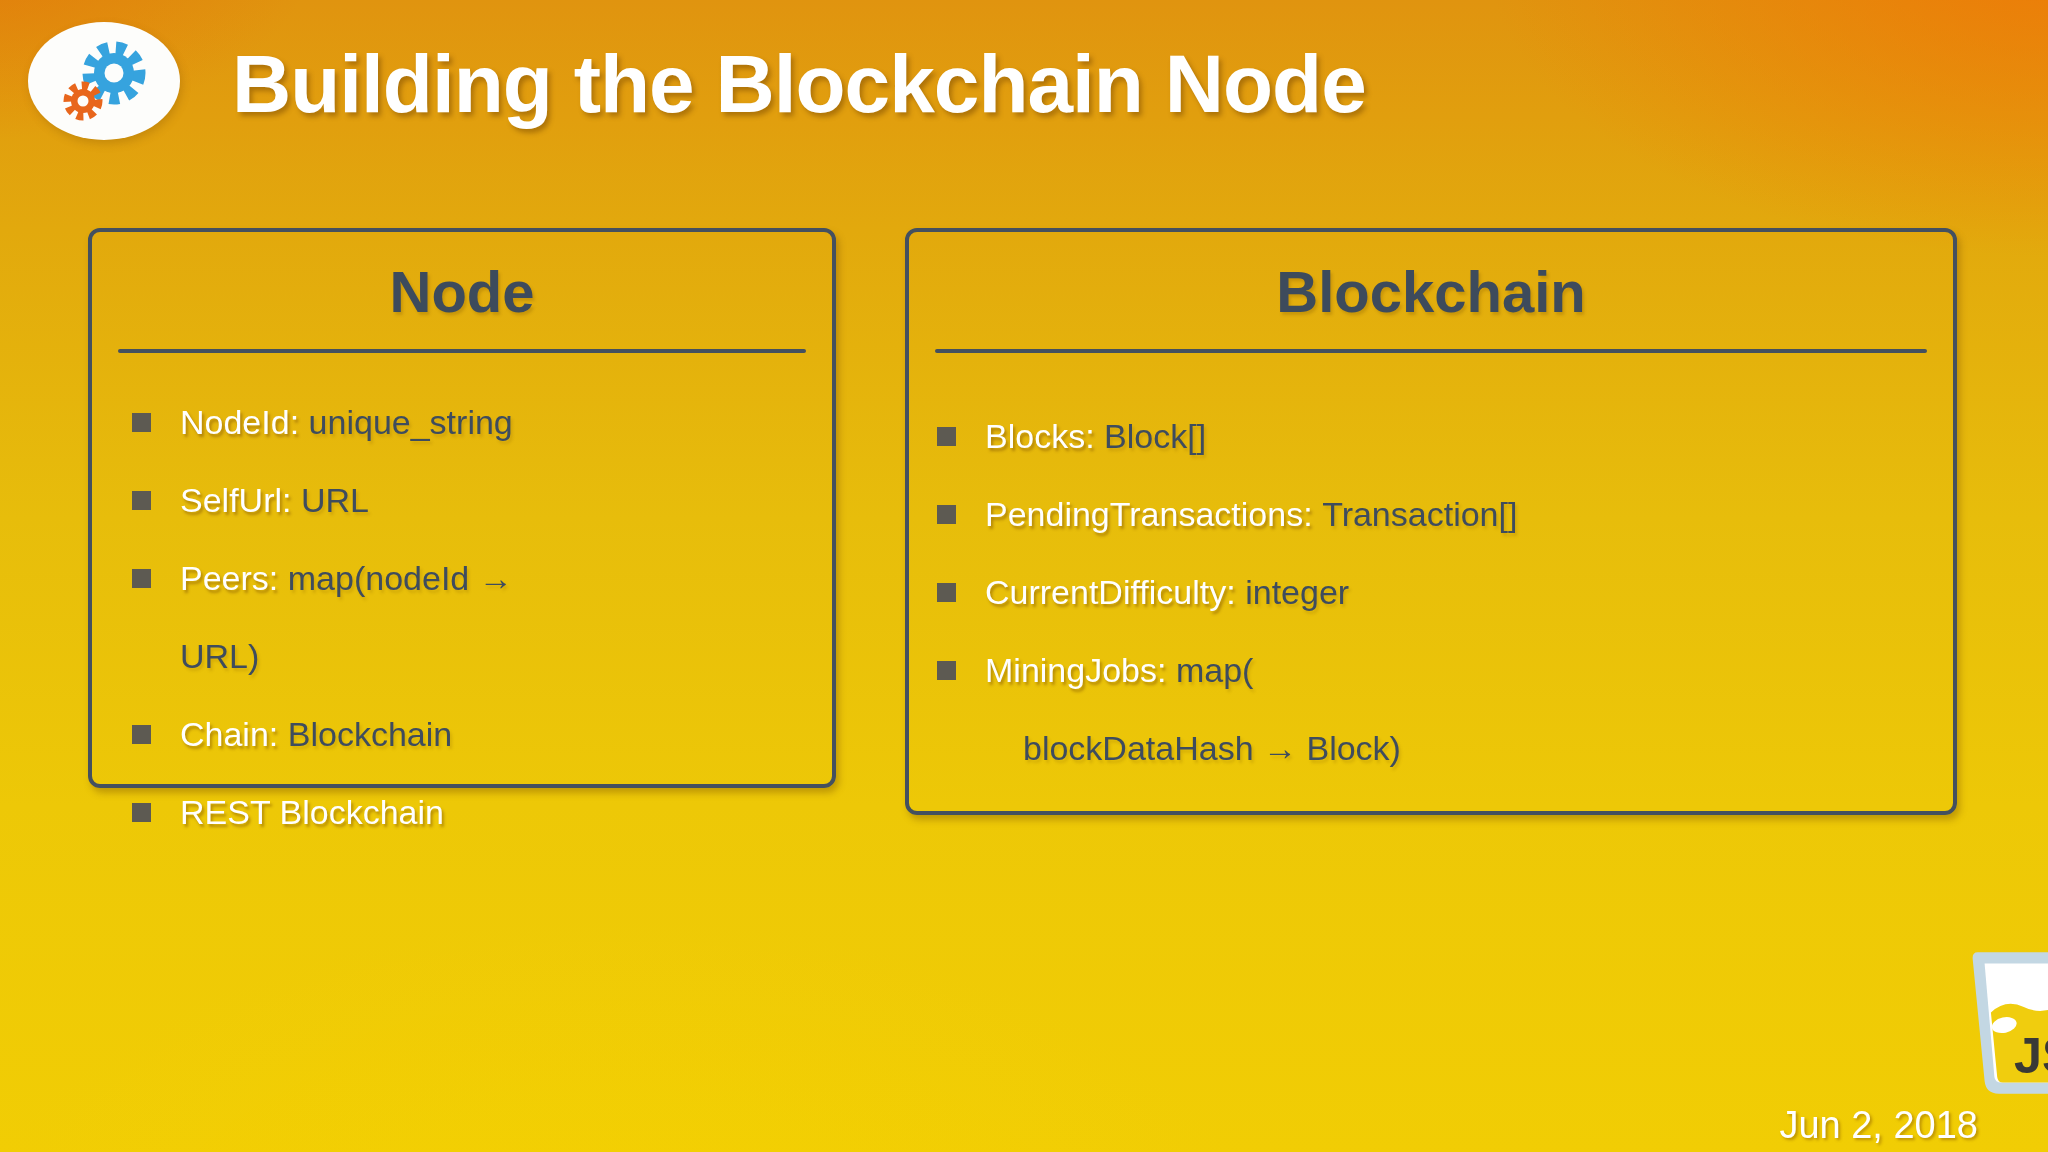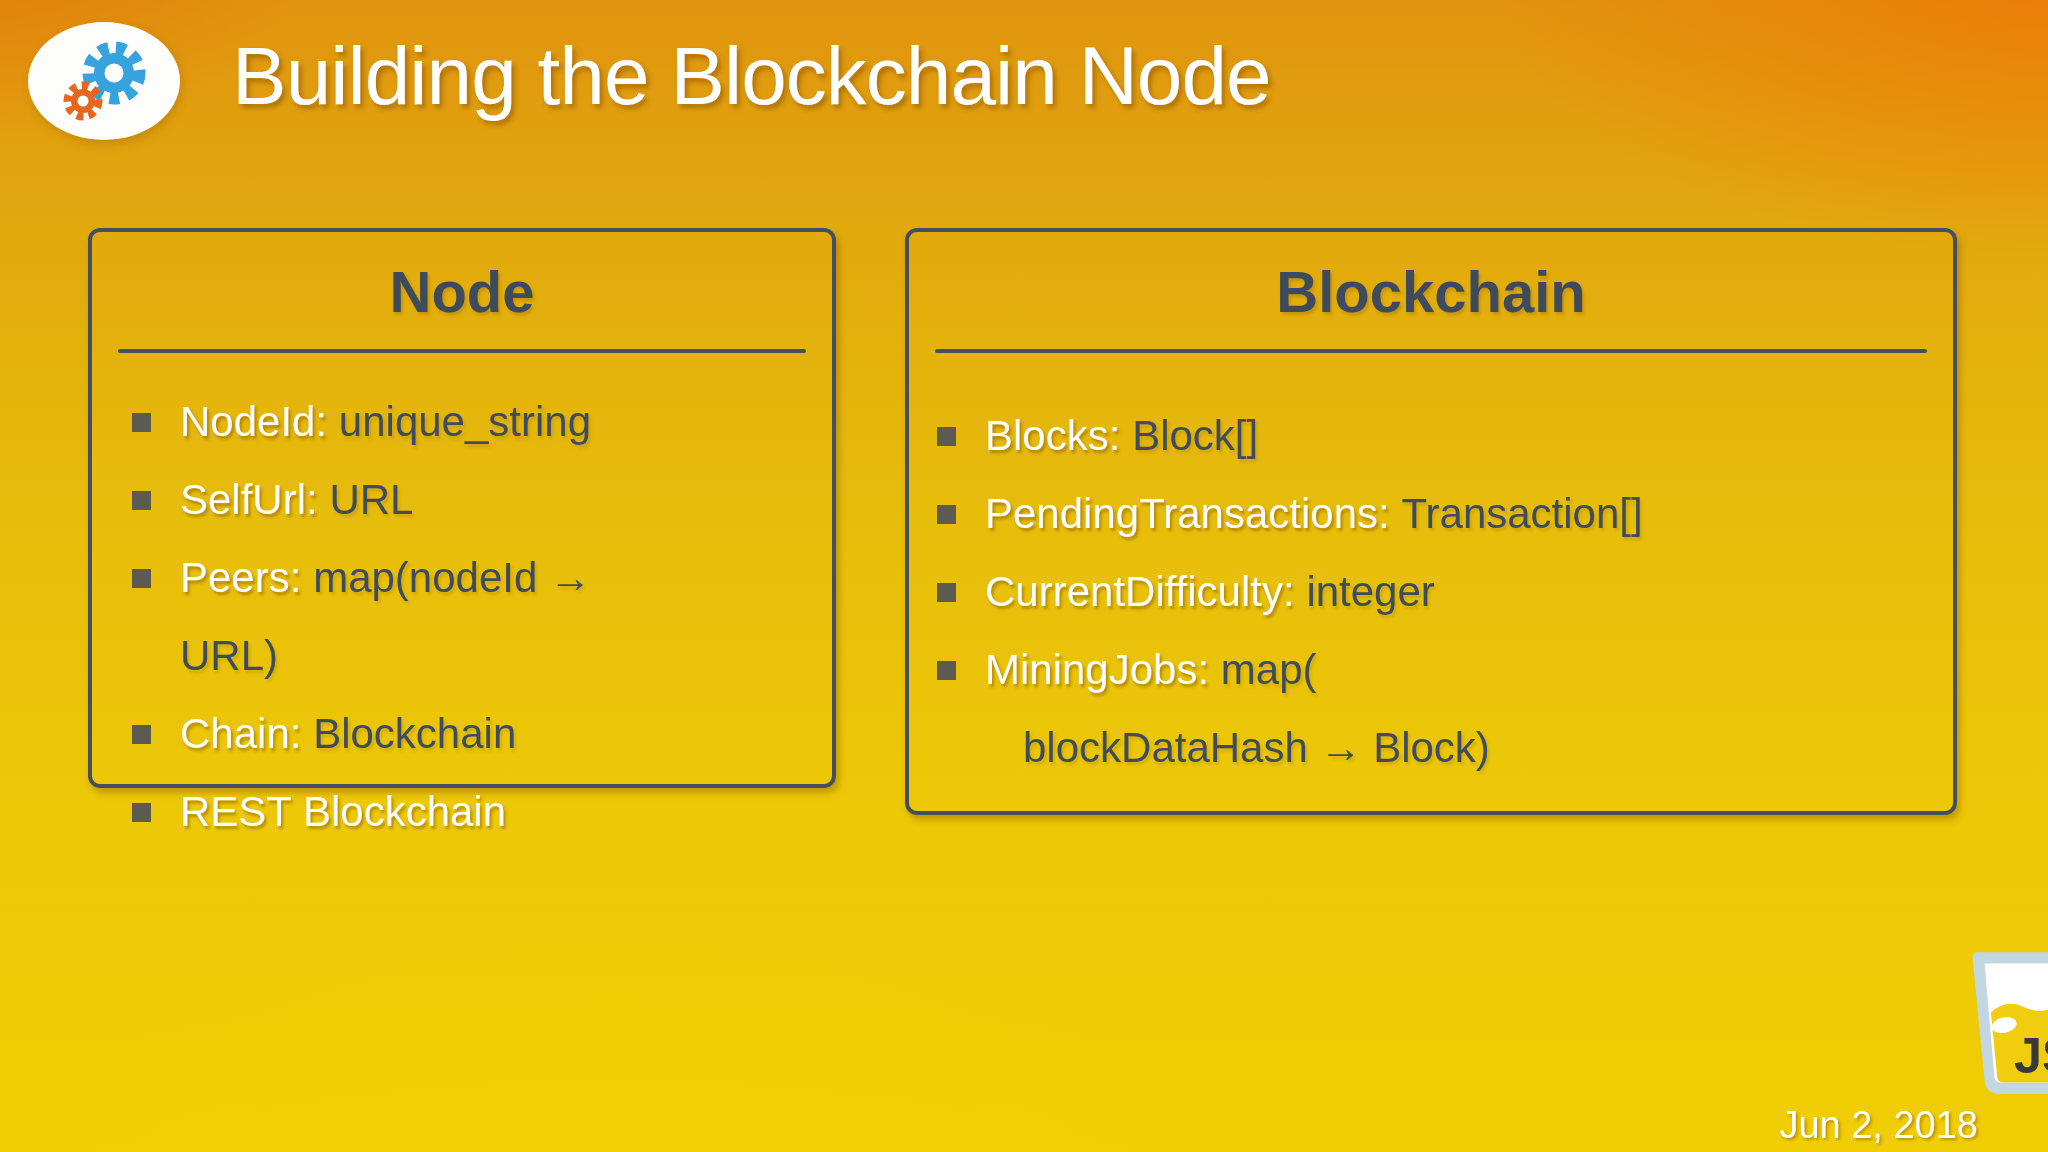--- a/index.html
+++ b/index.html
@@ -15,40 +15,40 @@
   .slide{position:absolute;inset:0;}
 
   
   .badge{
     position:absolute;left:28px;top:22px;width:152px;height:118px;
     background:#fdfdfb;border-radius:50%;
     box-shadow:2px 4px 8px rgba(120,70,0,.25);
     display:flex;align-items:center;justify-content:center;
   }
   h1.title{
-    position:absolute;left:232px;top:20px;margin:0;
-    font-size:82px;font-weight:normal;letter-spacing:-1px;color:#ffffff;
+    position:absolute;left:232px;top:28px;margin:0;
+    font-size:82px;font-weight:bold;letter-spacing:-1px;color:#ffffff;
     text-shadow:3px 4px 5px rgba(110,65,0,.45);
     line-height:112px;white-space:nowrap;
   }
 
   
   .box{
     position:absolute;box-sizing:border-box;
     border:4px solid #44505f;border-radius:12px;
     box-shadow:3px 5px 7px rgba(110,70,0,.35);
   }
   .box h2{
     margin:26px 0 0 0;text-align:center;
     font-size:58px;font-weight:bold;color:#3d4b5c;
     text-shadow:2px 3px 3px rgba(120,80,0,.25);
   }
   .rule{height:4px;background:#44505f;margin:24px 26px 0 26px;border-radius:2px;}
   .box ul{list-style:none;margin:30px 0 0 0;padding:0 20px 0 40px;}
-  .box li{display:flex;align-items:flex-start;font-size:42px;line-height:78px;}
+  .box li{display:flex;align-items:flex-start;font-size:34px;line-height:78px;}
   .bullet{
     flex:none;width:19px;height:19px;background:#5d5a52;
     margin:30px 29px 0 0;
   }
   .li-text{flex:1;min-width:0;}
   .lbl{color:#ffffff;text-shadow:2px 3px 3px rgba(110,65,0,.45);margin-right:.28em;}
   .val{color:#3e4c5e;text-shadow:2px 3px 3px rgba(130,90,0,.22);}
   .line2{display:block;}
   .line2.indent{padding-left:38px;}
 

